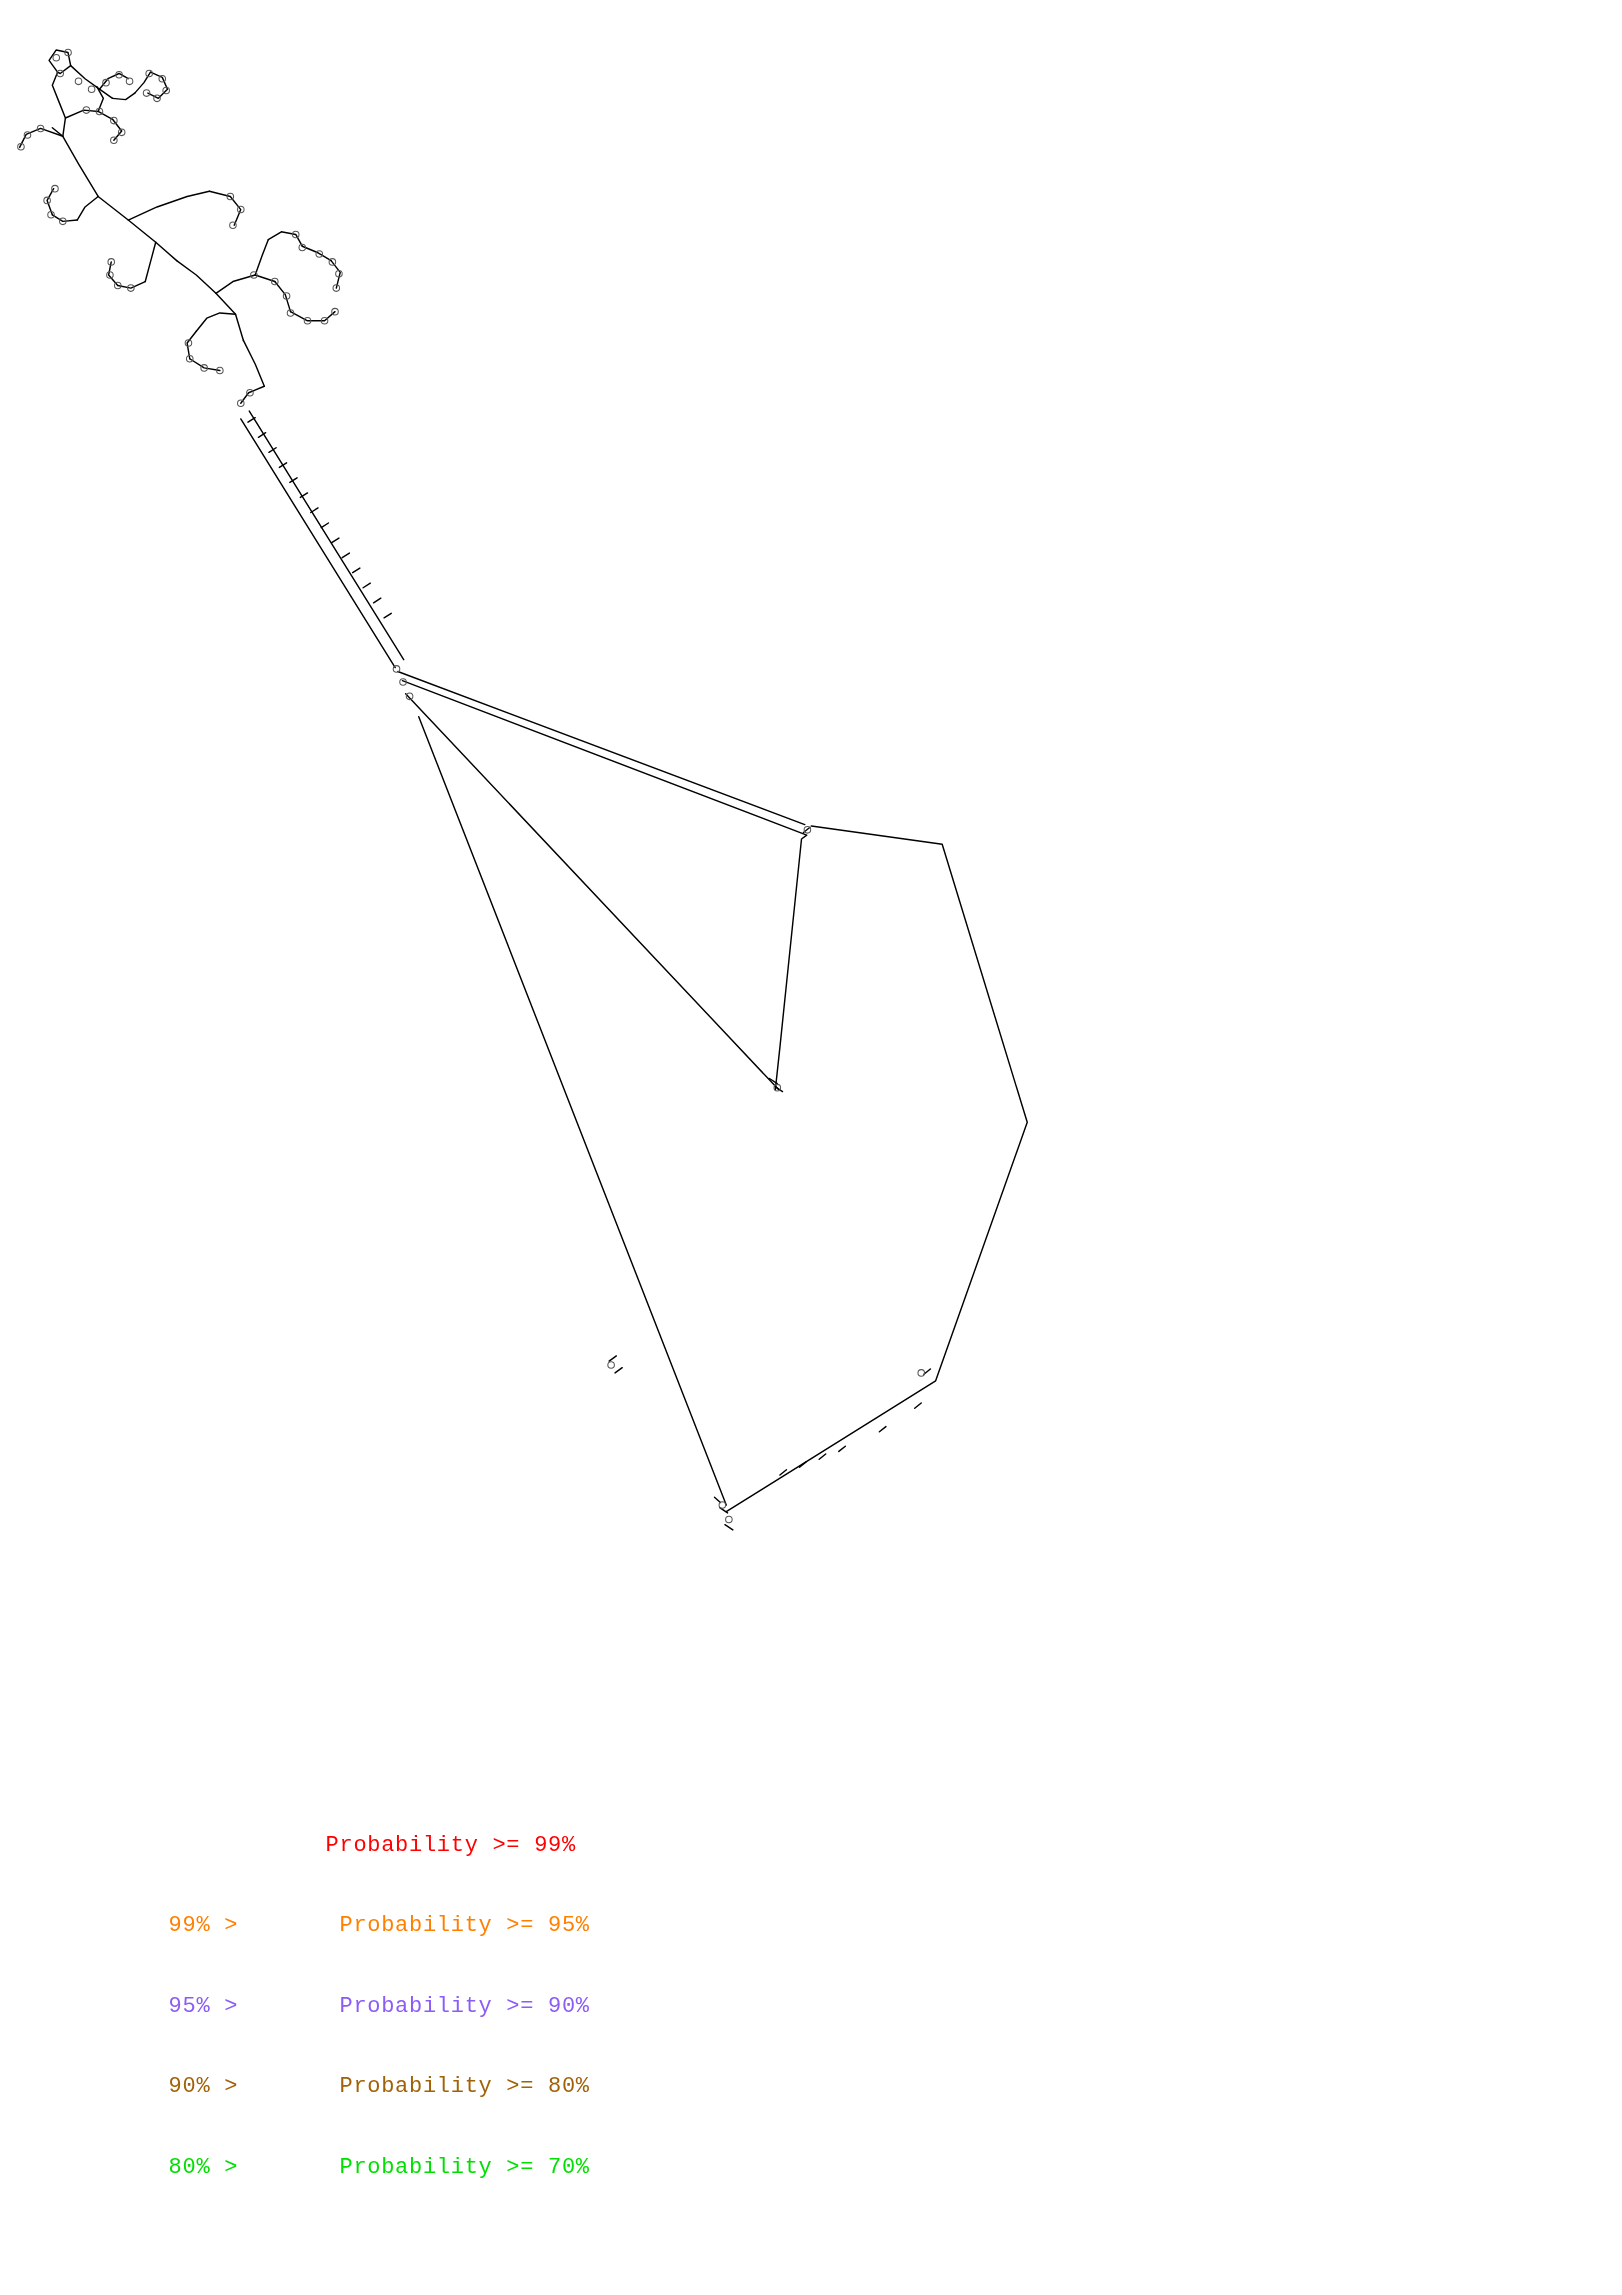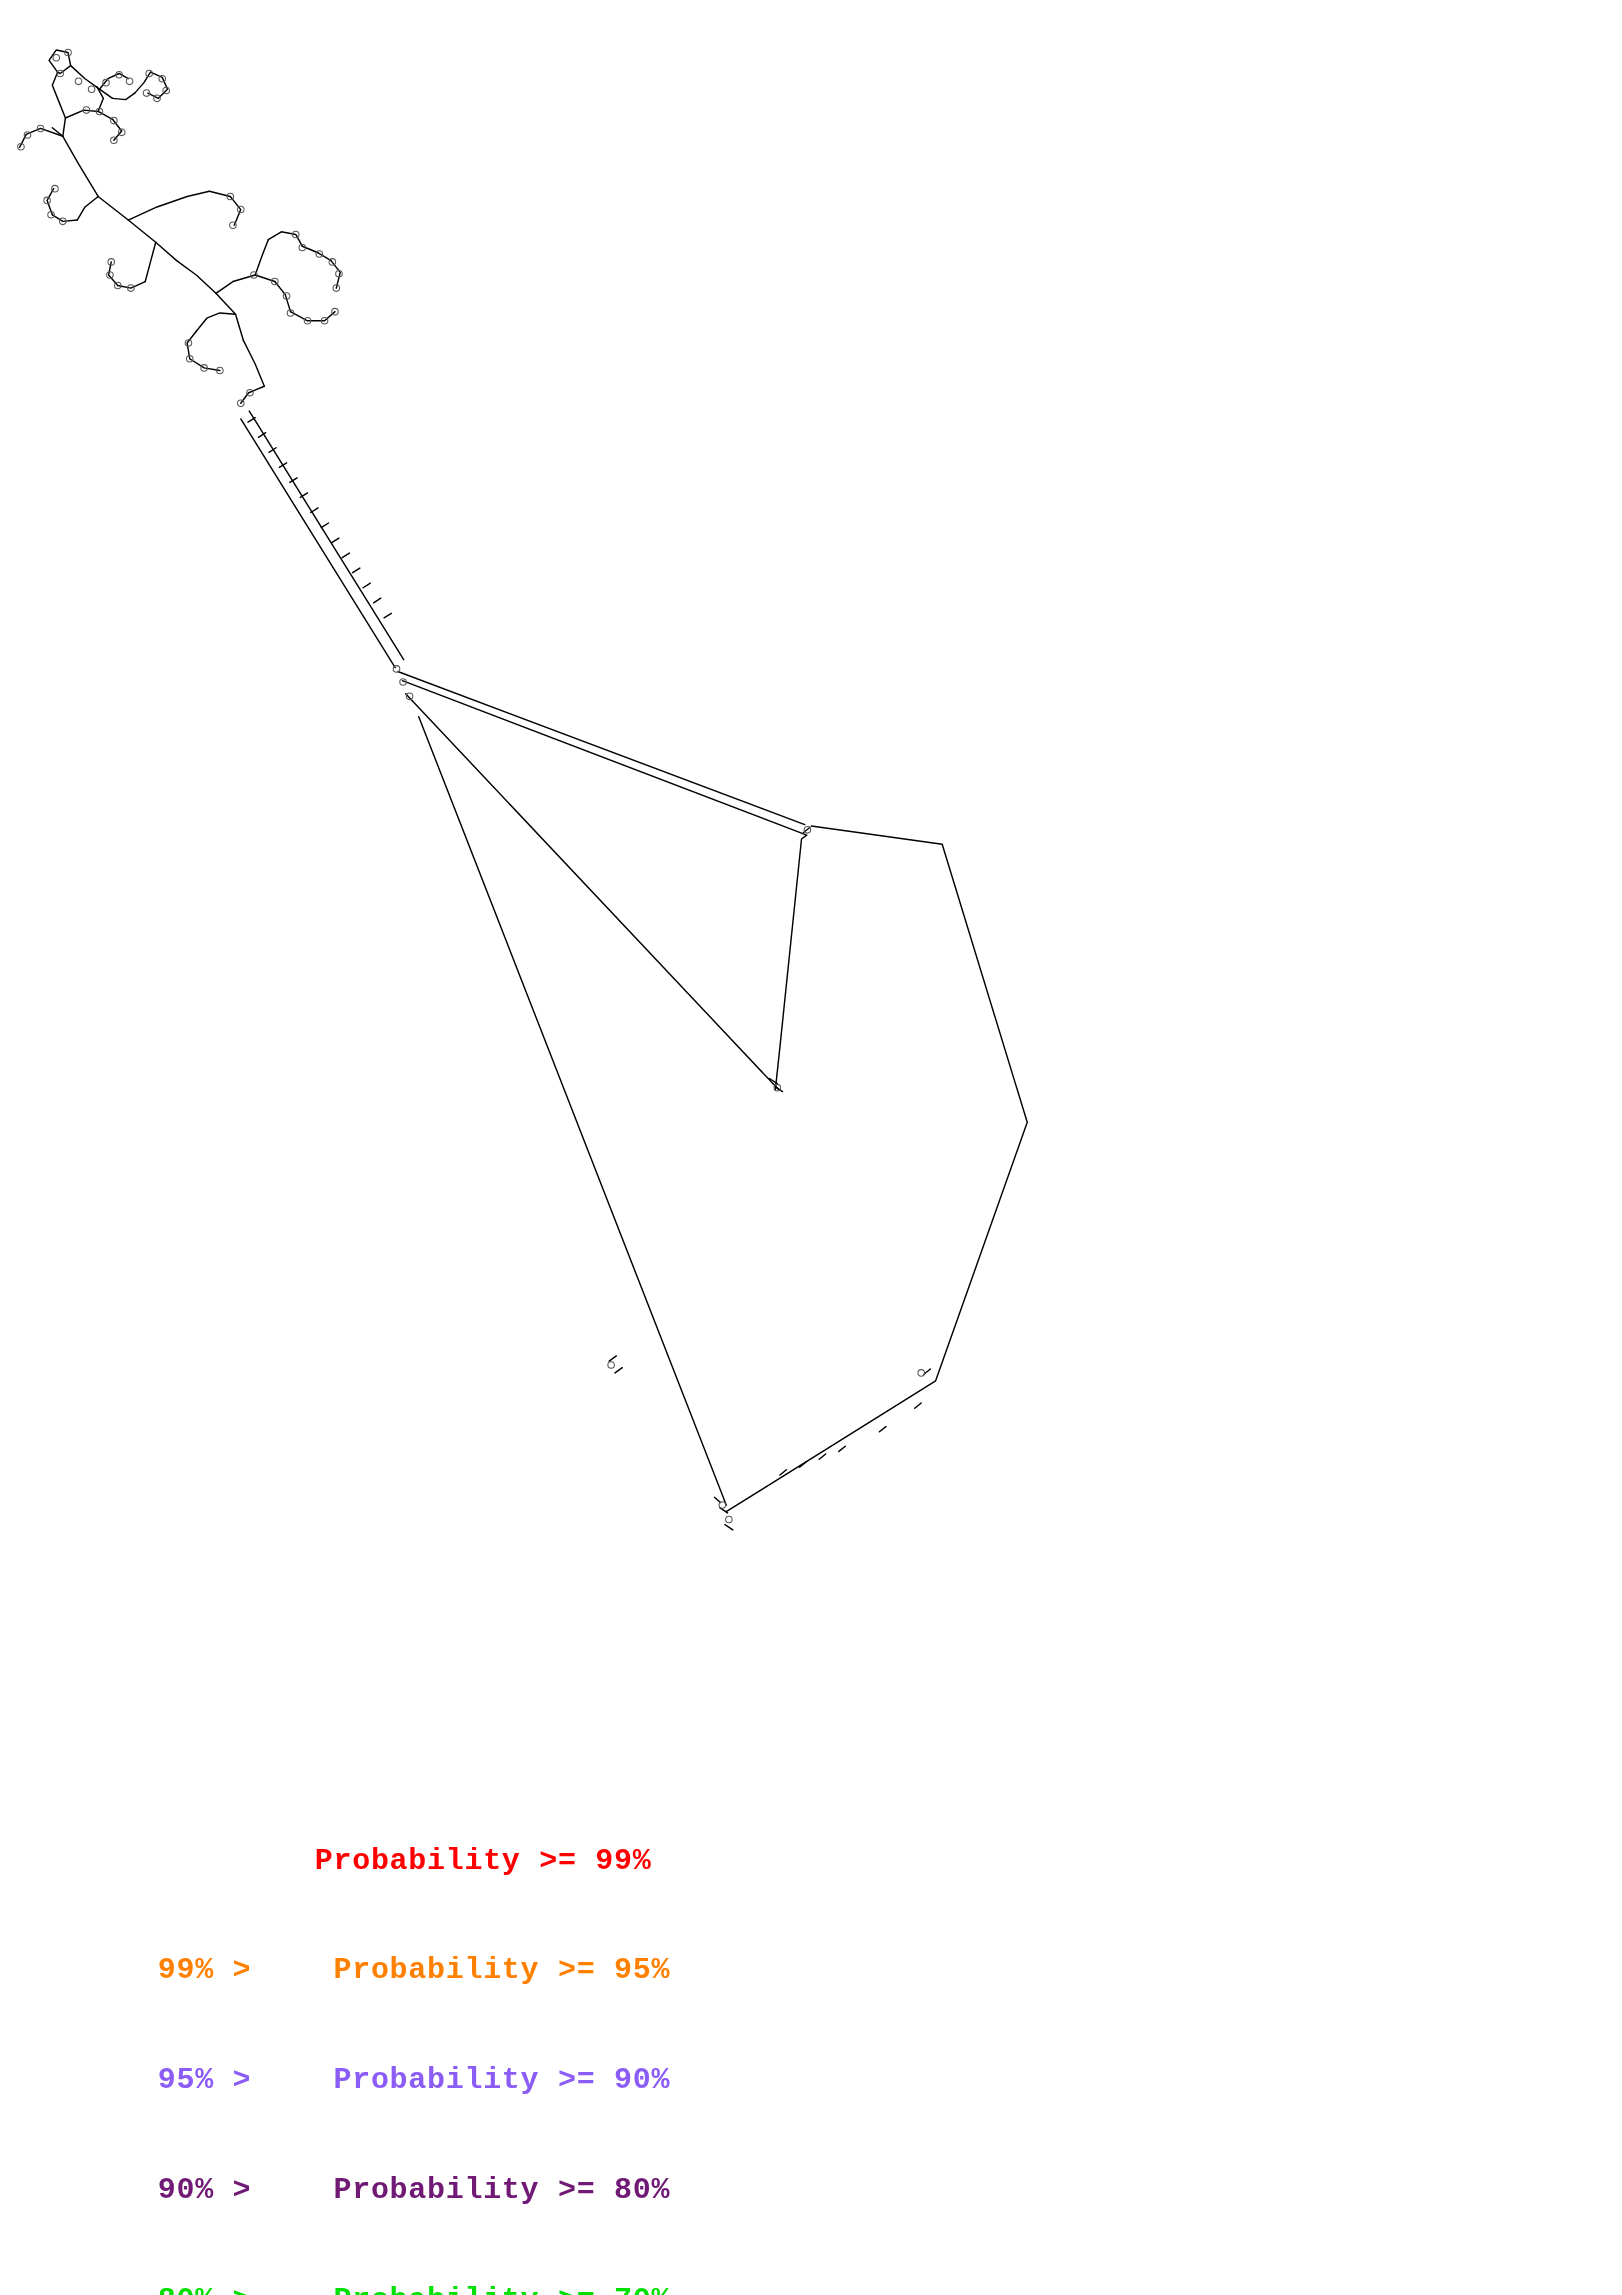--- a/index.html
+++ b/index.html
@@ -27,23 +27,23 @@
     height: 1767px;
   }
   #legend-panel {
     position: absolute;
     left: 0;
     top: 1806px;
     width: 1622px;
   }
   .legend-row {
     text-align: left;
-    padding-left: 83px;
-    font-size: 30px;
-    font-weight: bold;
+    padding-left: 113px;
+    font-size: 22px;
+    font-weight: normal;
     letter-spacing: 0.7px;
     line-height: 1.22;
     white-space: pre;
     font-family: "Liberation Mono", monospace;
   }
   .legend-row .cell {
     display: inline-block;
     white-space: pre;
   }
   .lhs { width: 157px; }
@@ -199,21 +199,21 @@
 <div id="legend-panel">
   <div class="legend-row" style="color:#ff0000">
     <span class="cell lhs"></span><span class="cell">Probability &gt;= 99%</span>
   </div>
   <div class="legend-row" style="color:#ff8000">
     <span class="cell lhs">99% &gt;</span><span class="cell"> Probability &gt;= 95%</span>
   </div>
   <div class="legend-row" style="color:#8b5cf6">
     <span class="cell lhs">95% &gt;</span><span class="cell"> Probability &gt;= 90%</span>
   </div>
-  <div class="legend-row" style="color:#701a75">
+  <div class="legend-row" style="color:#a16207">
     <span class="cell lhs">90% &gt;</span><span class="cell"> Probability &gt;= 80%</span>
   </div>
   <div class="legend-row" style="color:#00e000">
     <span class="cell lhs">80% &gt;</span><span class="cell"> Probability &gt;= 70%</span>
   </div>
 
 </div>
 
 
 </body></html>

